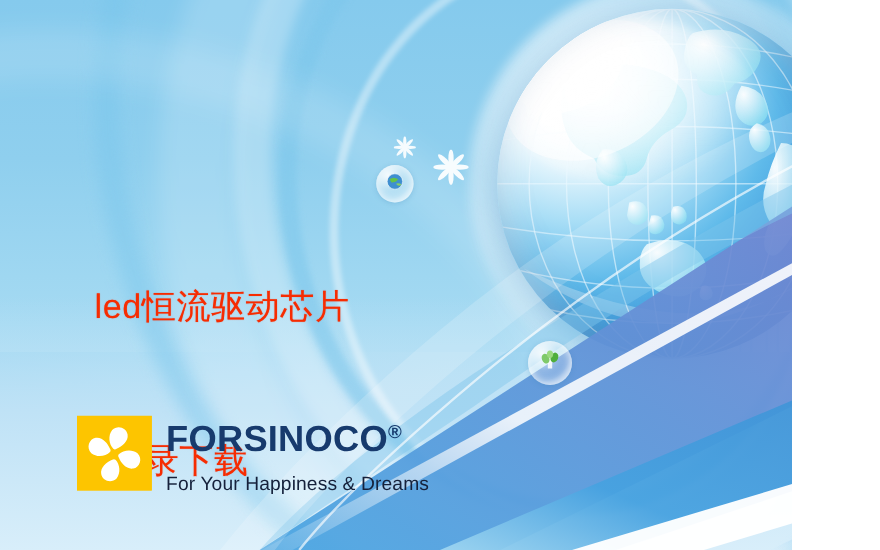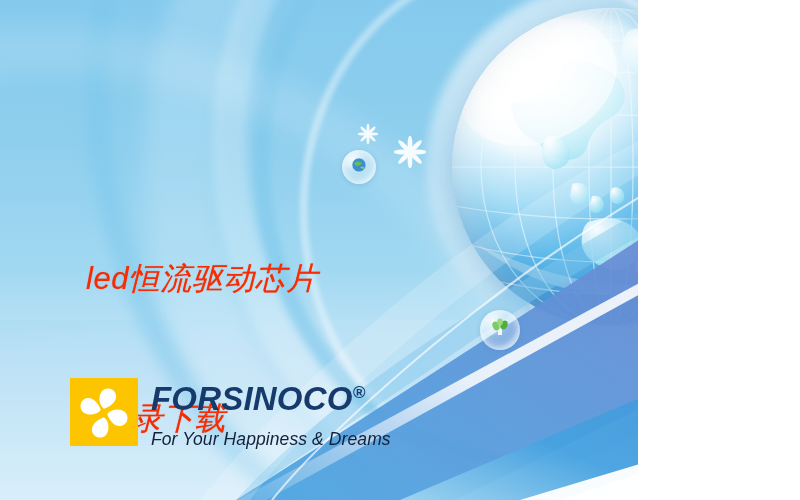--- a/index.html
+++ b/index.html
@@ -7,25 +7,24 @@
     margin: 0;
     padding: 0;
     background: #ffffff;
   }
   body {
     font-family: "Liberation Sans", sans-serif;
   }
 
   #banner {
     position: relative;
-    width: 638px;
+    width: 720px;
     height: 500px;
     overflow: hidden;
     background: linear-gradient(160deg, #8ccdee 0%, #8fd0ef 28%, #a8dcf3 55%, #c4e5f6 78%, #d6ecf8 100%);
-    font-style: italic;
   }
 
   
   .bg-layer { position: absolute; pointer-events: none; }
 
   .wash-top {
     left: 0; top: 0; width: 800px; height: 320px;
     background: linear-gradient(180deg, #85caed 0%, #8fcfee 45%, #a9dcf3 100%);
   }
   .wash-bottom {

